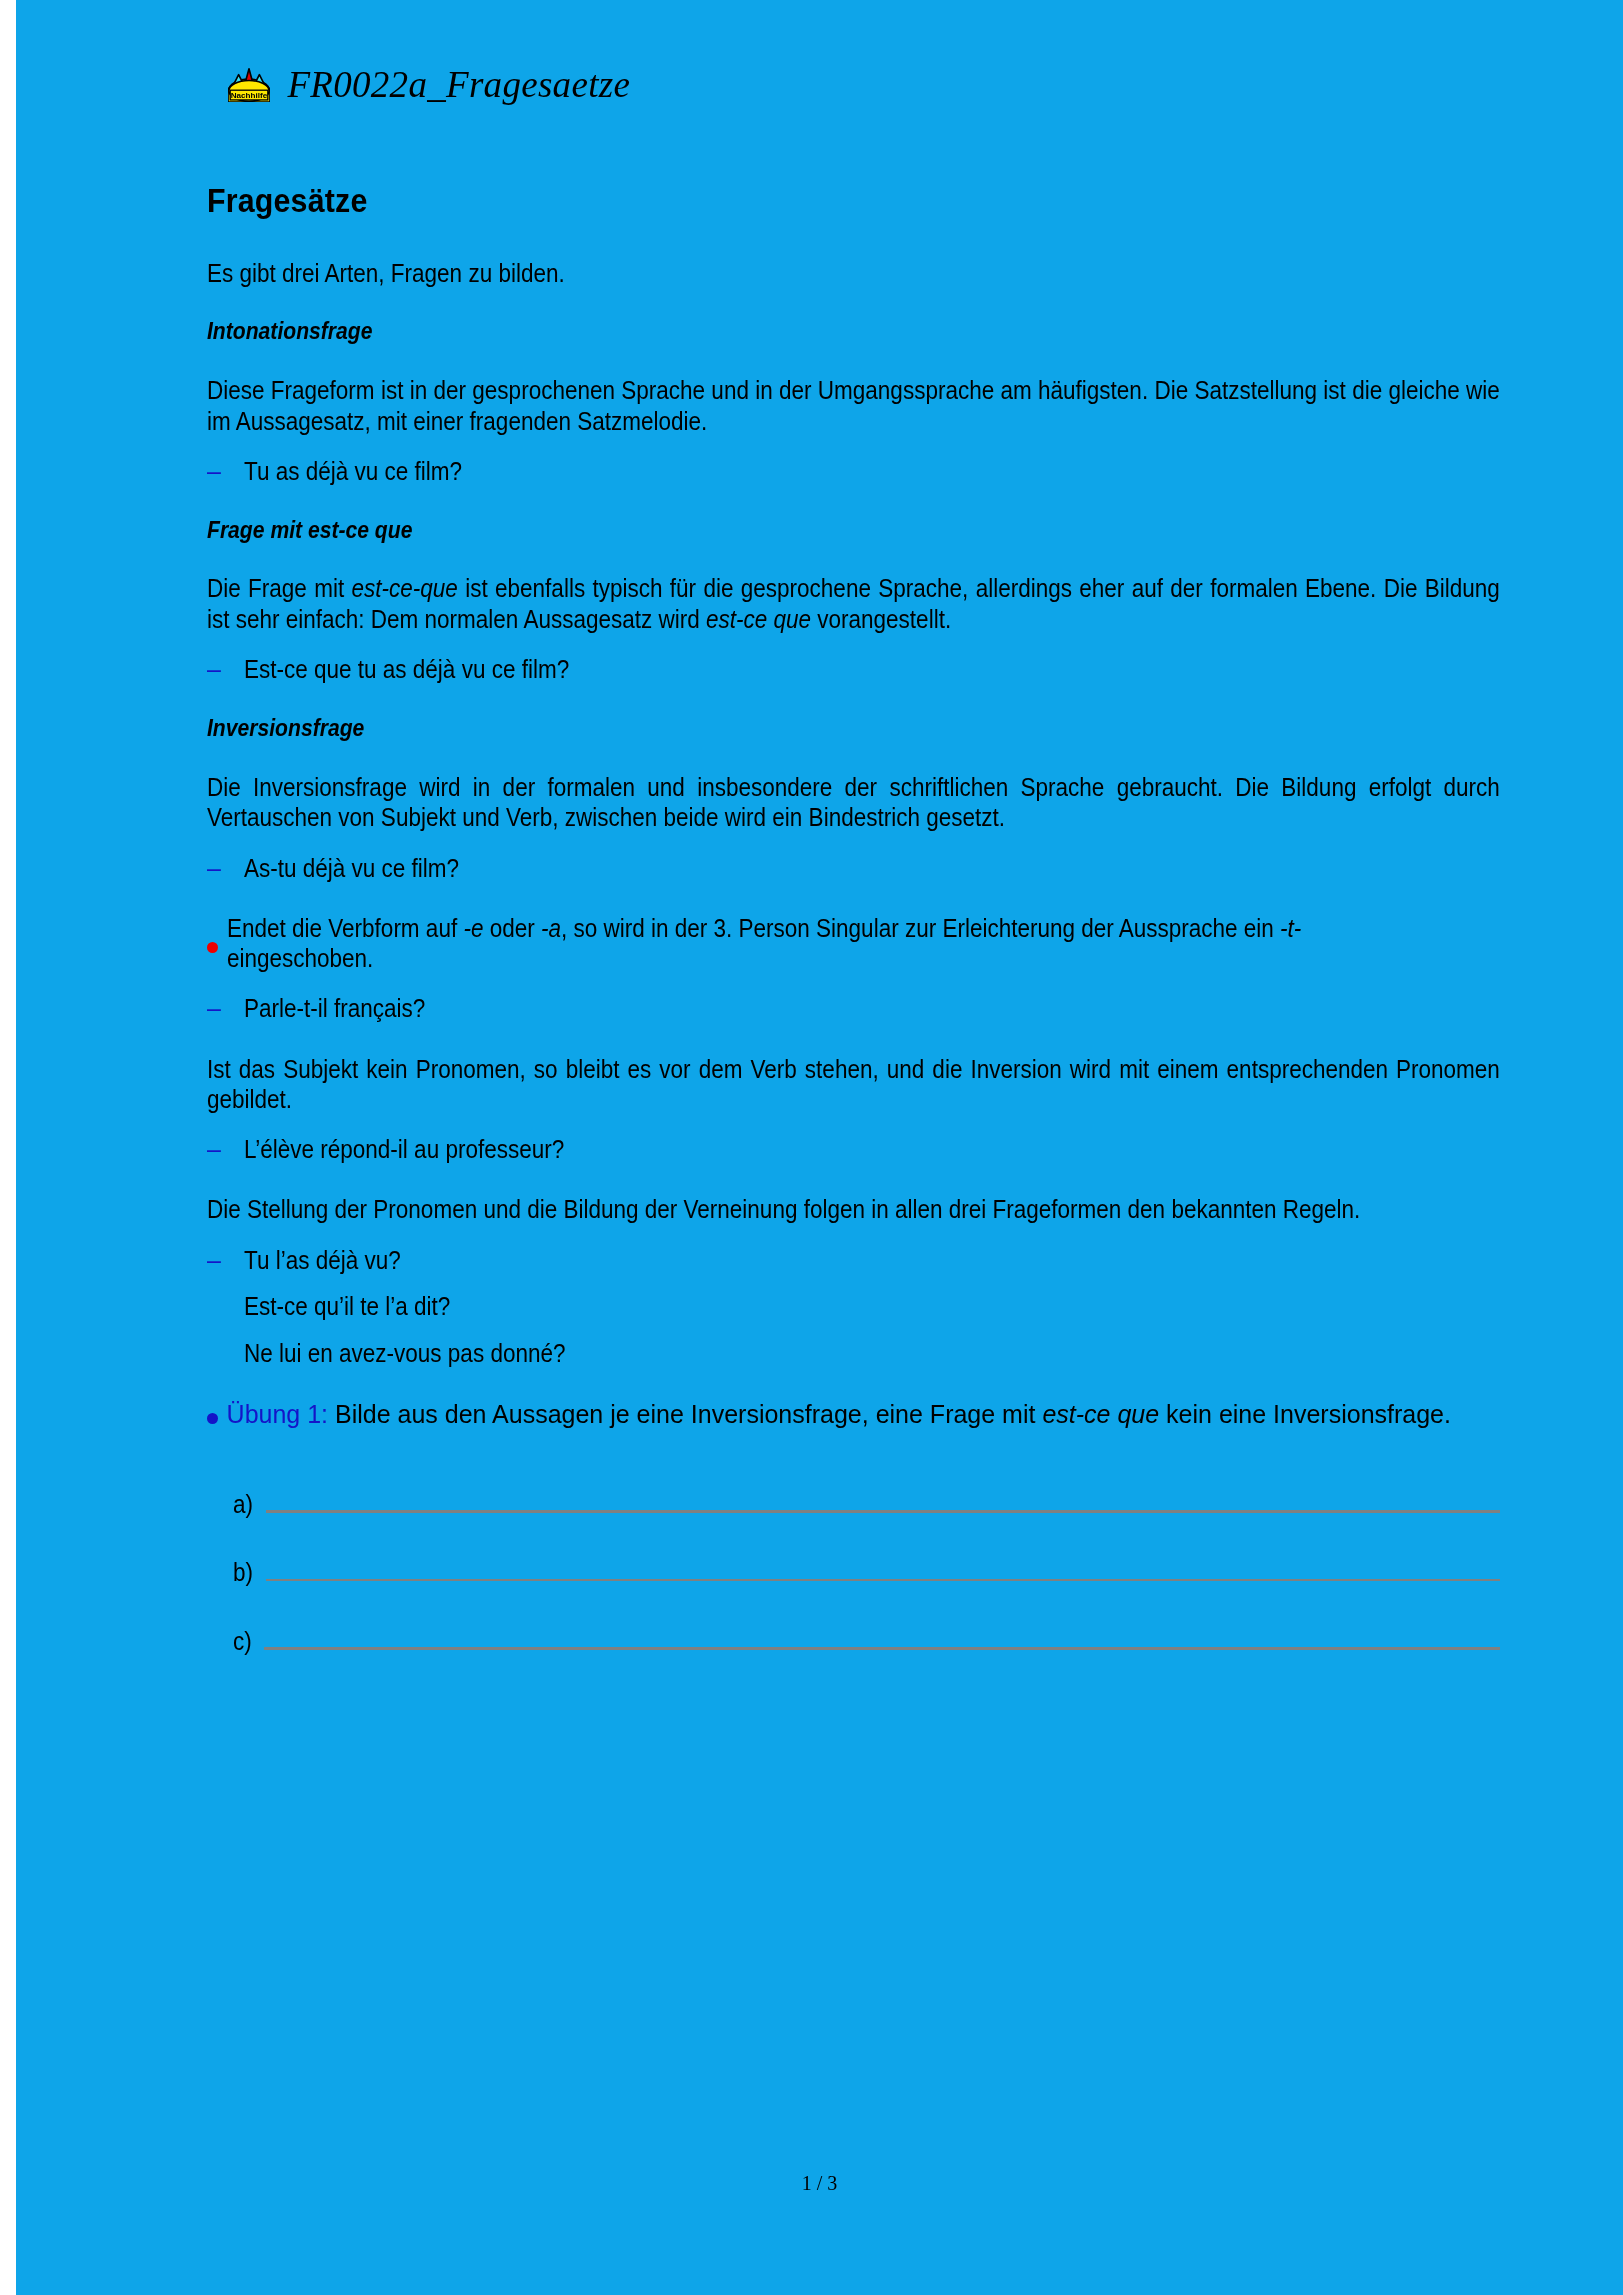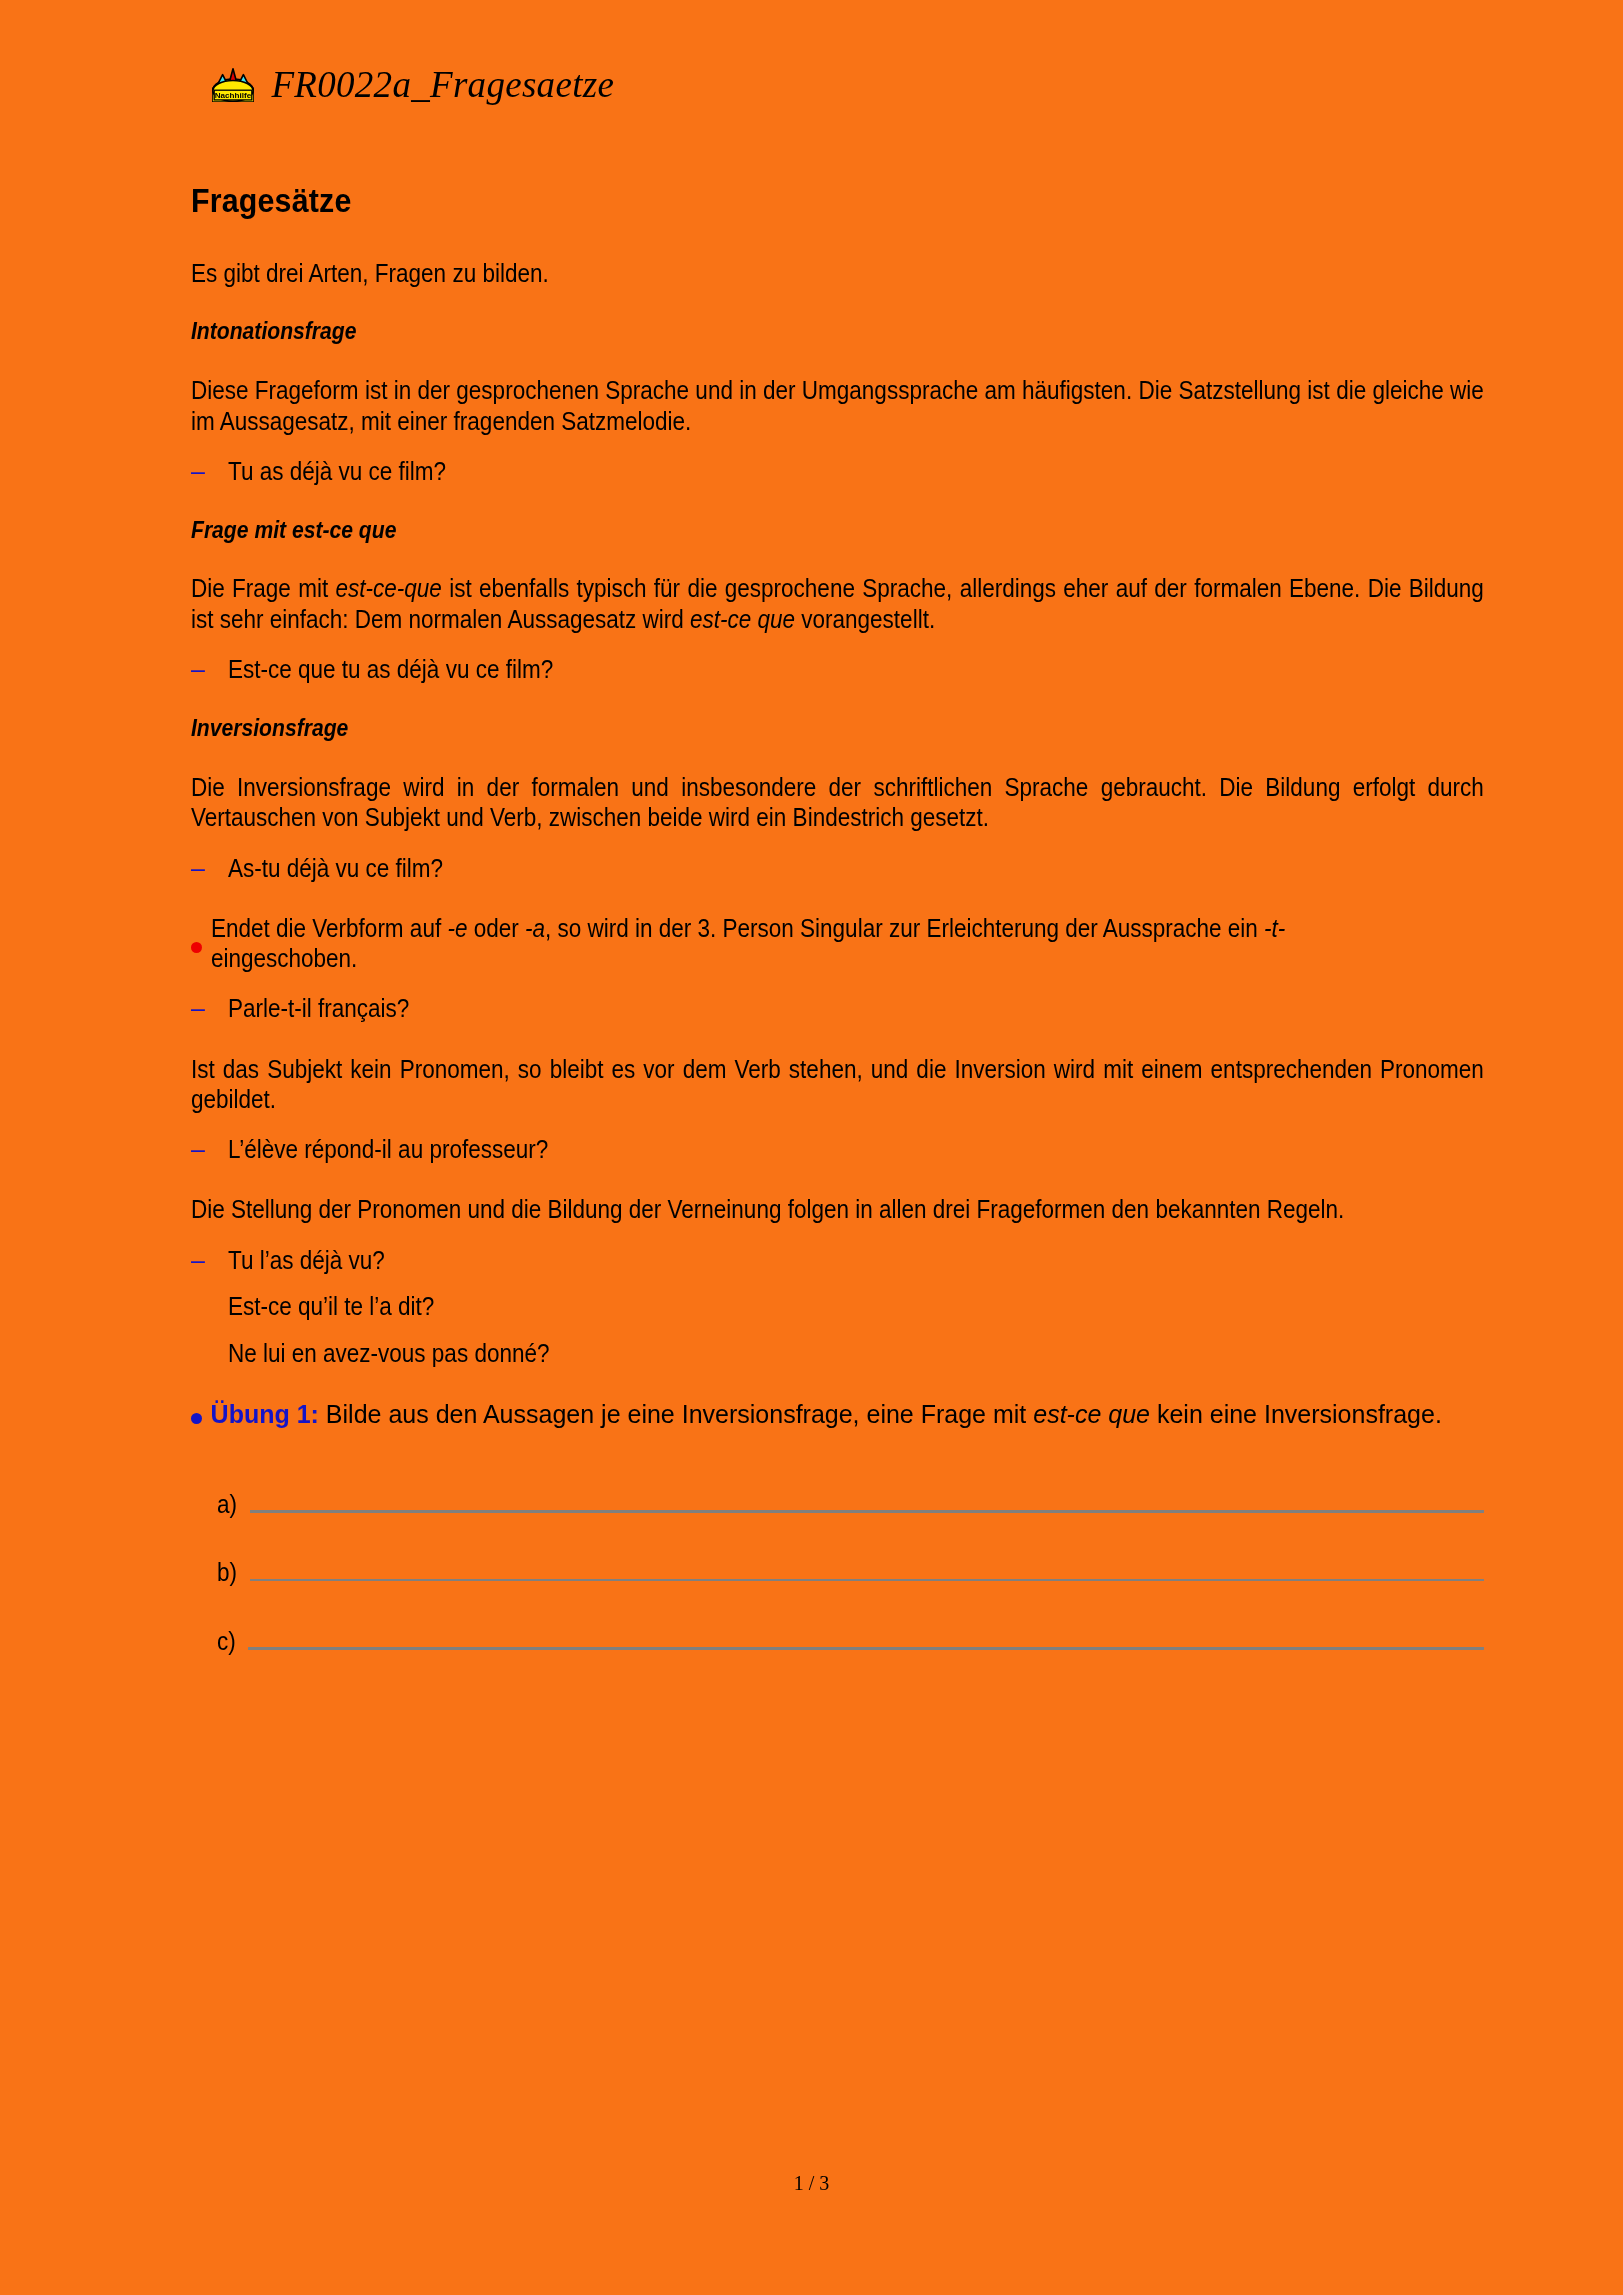--- a/index.html
+++ b/index.html
@@ -14,21 +14,22 @@
     position: relative;
     font-family: "Liberation Sans", sans-serif;
     color: #000000;
     -webkit-font-smoothing: none;
   }
 
   
   .page {
     position: absolute;
     inset: 0;
-    background: #f97316;
+    background: #0ea5e9;
+    margin-left: 16px;
   }
 
   
   .doc-header {
     position: absolute;
     left: 209px;
     top: 63px;
     display: flex;
     align-items: center;
     gap: 14.4px;
@@ -161,21 +162,21 @@
 
   
   .exercise-intro {
     font-family: "Liberation Sans", sans-serif;
     font-size: 25px;
     line-height: 1.25;
     text-align: justify;
   }
   .exercise-intro .lead {
     color: #1414c8;
-    font-weight: bold;
+    font-weight: normal;
   }
   .exercise-intro em { font-style: italic; }
 
   .ex-q {
     margin-left: 29px;
     font-size: 25px;
     line-height: 1.25;
     font-family: "Liberation Sans", sans-serif;
   }
   .ex-q .txt {

